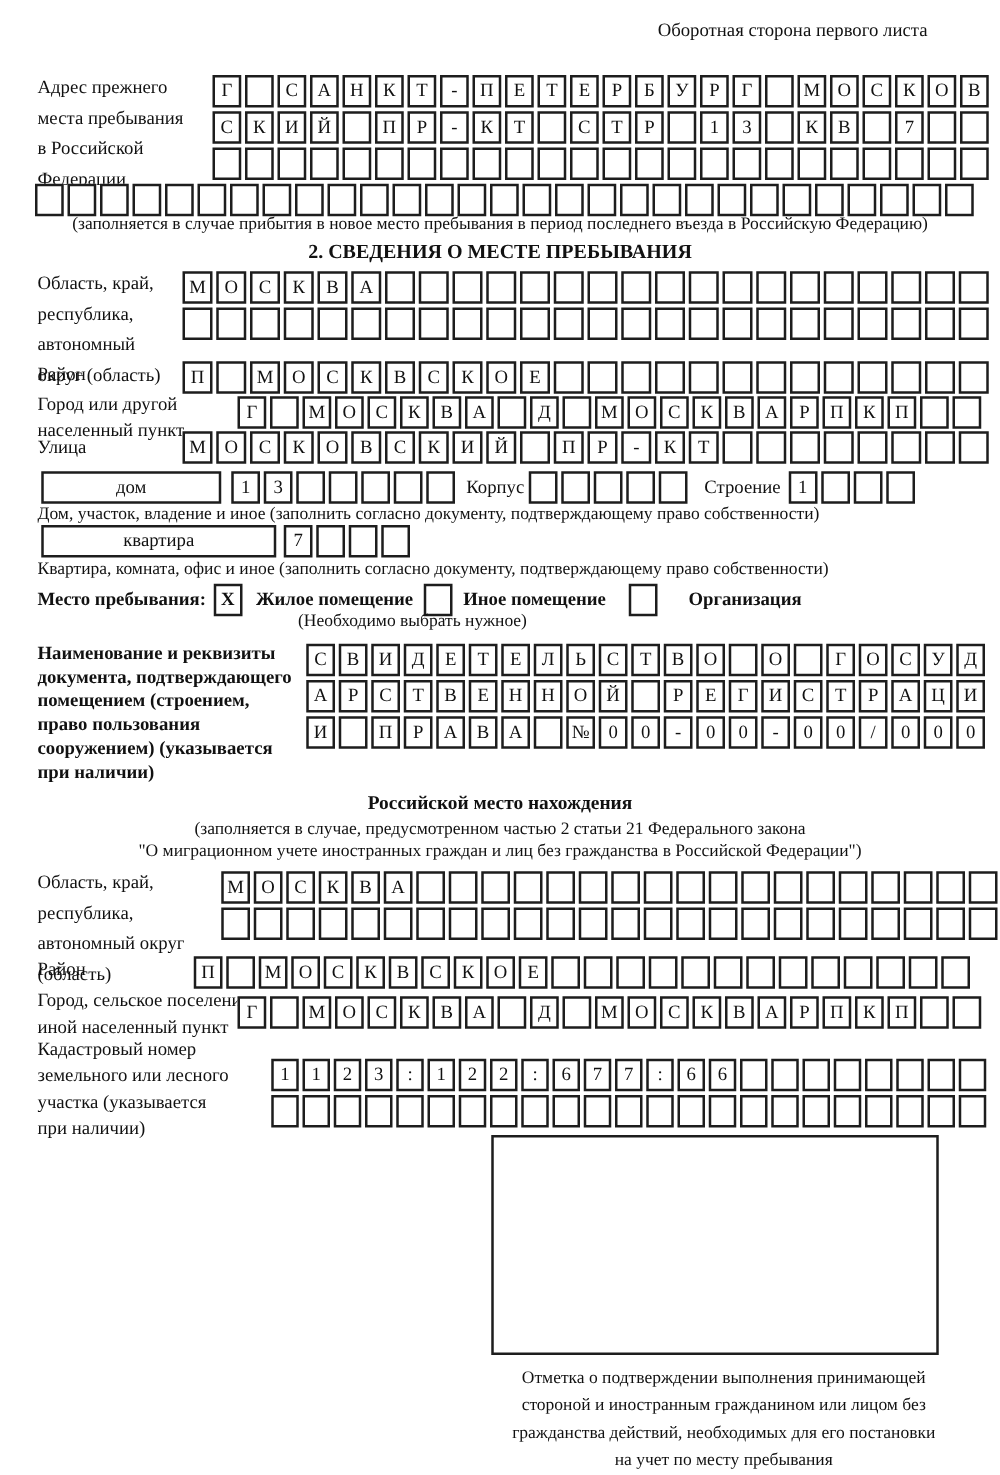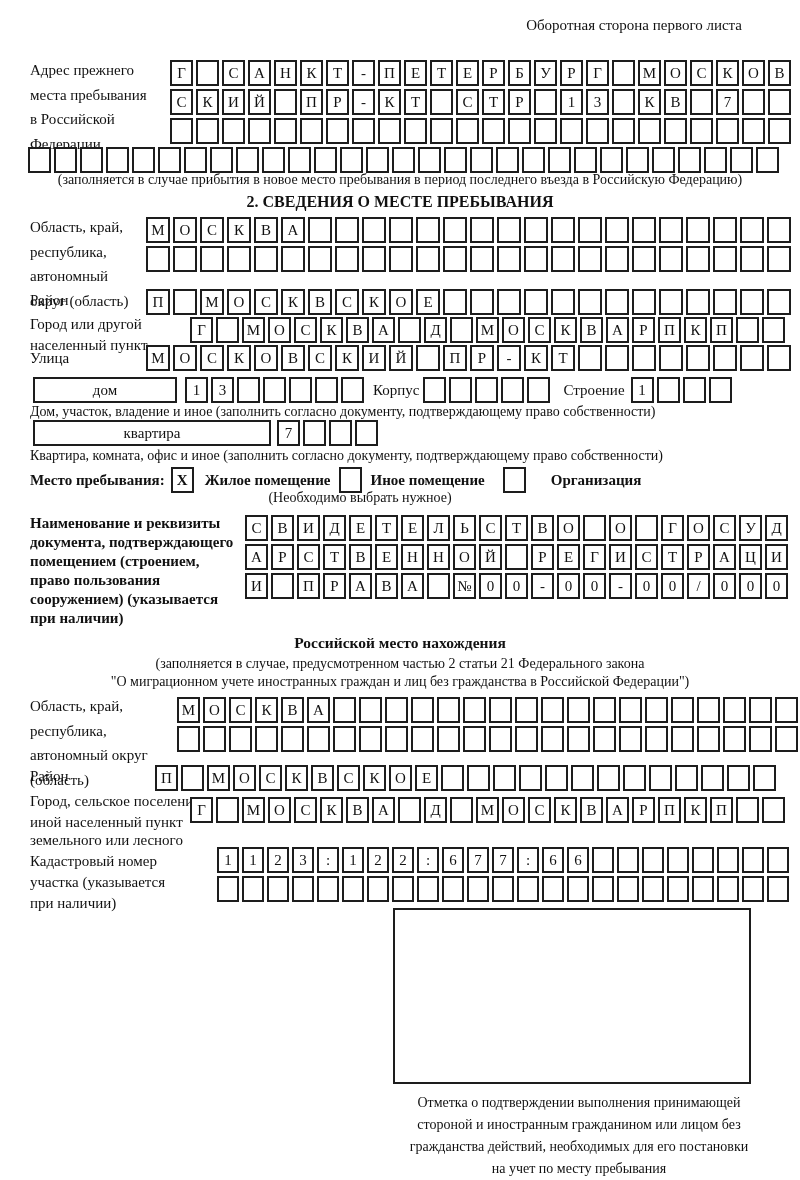--- a/index.html
+++ b/index.html
@@ -330,21 +330,21 @@
   <div class="cells" style="margin-left:6px;">
       <span class="cell">1</span>
       <span class="cell"></span>
       <span class="cell"></span>
       <span class="cell"></span>
     </div>
 </div>
 <div class="abs caption-left" style="left:30px; top:404px;">Дом, участок, владение и иное (заполнить согласно документу, подтверждающему право собственности)</div>
 
 <div class="abs inline-row" style="left:33px; top:420px;">
-  <div class="wbox" style="width:238px;font-family:Liberation Serif, serif;">квартира</div>
+  <div class="wbox" style="width:188px;font-family:Liberation Serif, serif;">квартира</div>
   <div class="cells" style="margin-left:6px;">
       <span class="cell">7</span>
       <span class="cell"></span>
       <span class="cell"></span>
       <span class="cell"></span>
     </div>
 </div>
 <div class="abs caption-left" style="left:30px; top:448px;">Квартира, комната, офис и иное (заполнить согласно документу, подтверждающему право собственности)</div>
 
 <div class="abs inline-row" style="left:30px; top:467px;font-weight:bold;">
@@ -355,21 +355,21 @@
   <div style="margin-left:8px;">Жилое помещение</div>
   <div class="cells" style="margin-left:8px;">
       <span class="cell"></span>
     </div>
   <div style="margin-left:6px;">Иное помещение</div>
   <div class="cells" style="margin-left:18px;">
       <span class="cell"></span>
     </div>
   <div style="margin-left:22px;">Организация</div>
 </div>
-<div class="abs" style="left:0; top:490px; width:660px; text-align:center; font-size:14px;margin-left:30px;">(Необходимо выбрать нужное)</div>
+<div class="abs" style="left:0; top:490px; width:660px; text-align:center; font-size:14px;">(Необходимо выбрать нужное)</div>
 
 <div class="abs label3" style="left:30px; top:514px; width:215px;font-weight:bold;">
     <div>Наименование и реквизиты</div>
     <div>документа, подтверждающего</div>
     <div>помещением (строением,</div>
     <div>право пользования</div>
     <div>сооружением) (указывается</div>
     <div>при наличии)</div>
   </div>
 <div class="abs rowstack" style="left:245px; top:515px;">
@@ -561,22 +561,22 @@
     <span class="cell">А</span>
     <span class="cell">Р</span>
     <span class="cell">П</span>
     <span class="cell">К</span>
     <span class="cell">П</span>
     <span class="cell"></span>
     <span class="cell"></span>
   </div>
 
 <div class="abs label2" style="left:30px; top:830px; width:185px;">
+    <div>Кадастровый номер</div>
     <div>земельного или лесного</div>
-    <div>Кадастровый номер</div>
     <div>участка (указывается</div>
     <div>при наличии)</div>
   </div>
 <div class="abs rowstack" style="left:217px; top:847px;">
   <div class="cells sm">
       <span class="cell">1</span>
       <span class="cell">1</span>
       <span class="cell">2</span>
       <span class="cell">3</span>
       <span class="cell">:</span>

